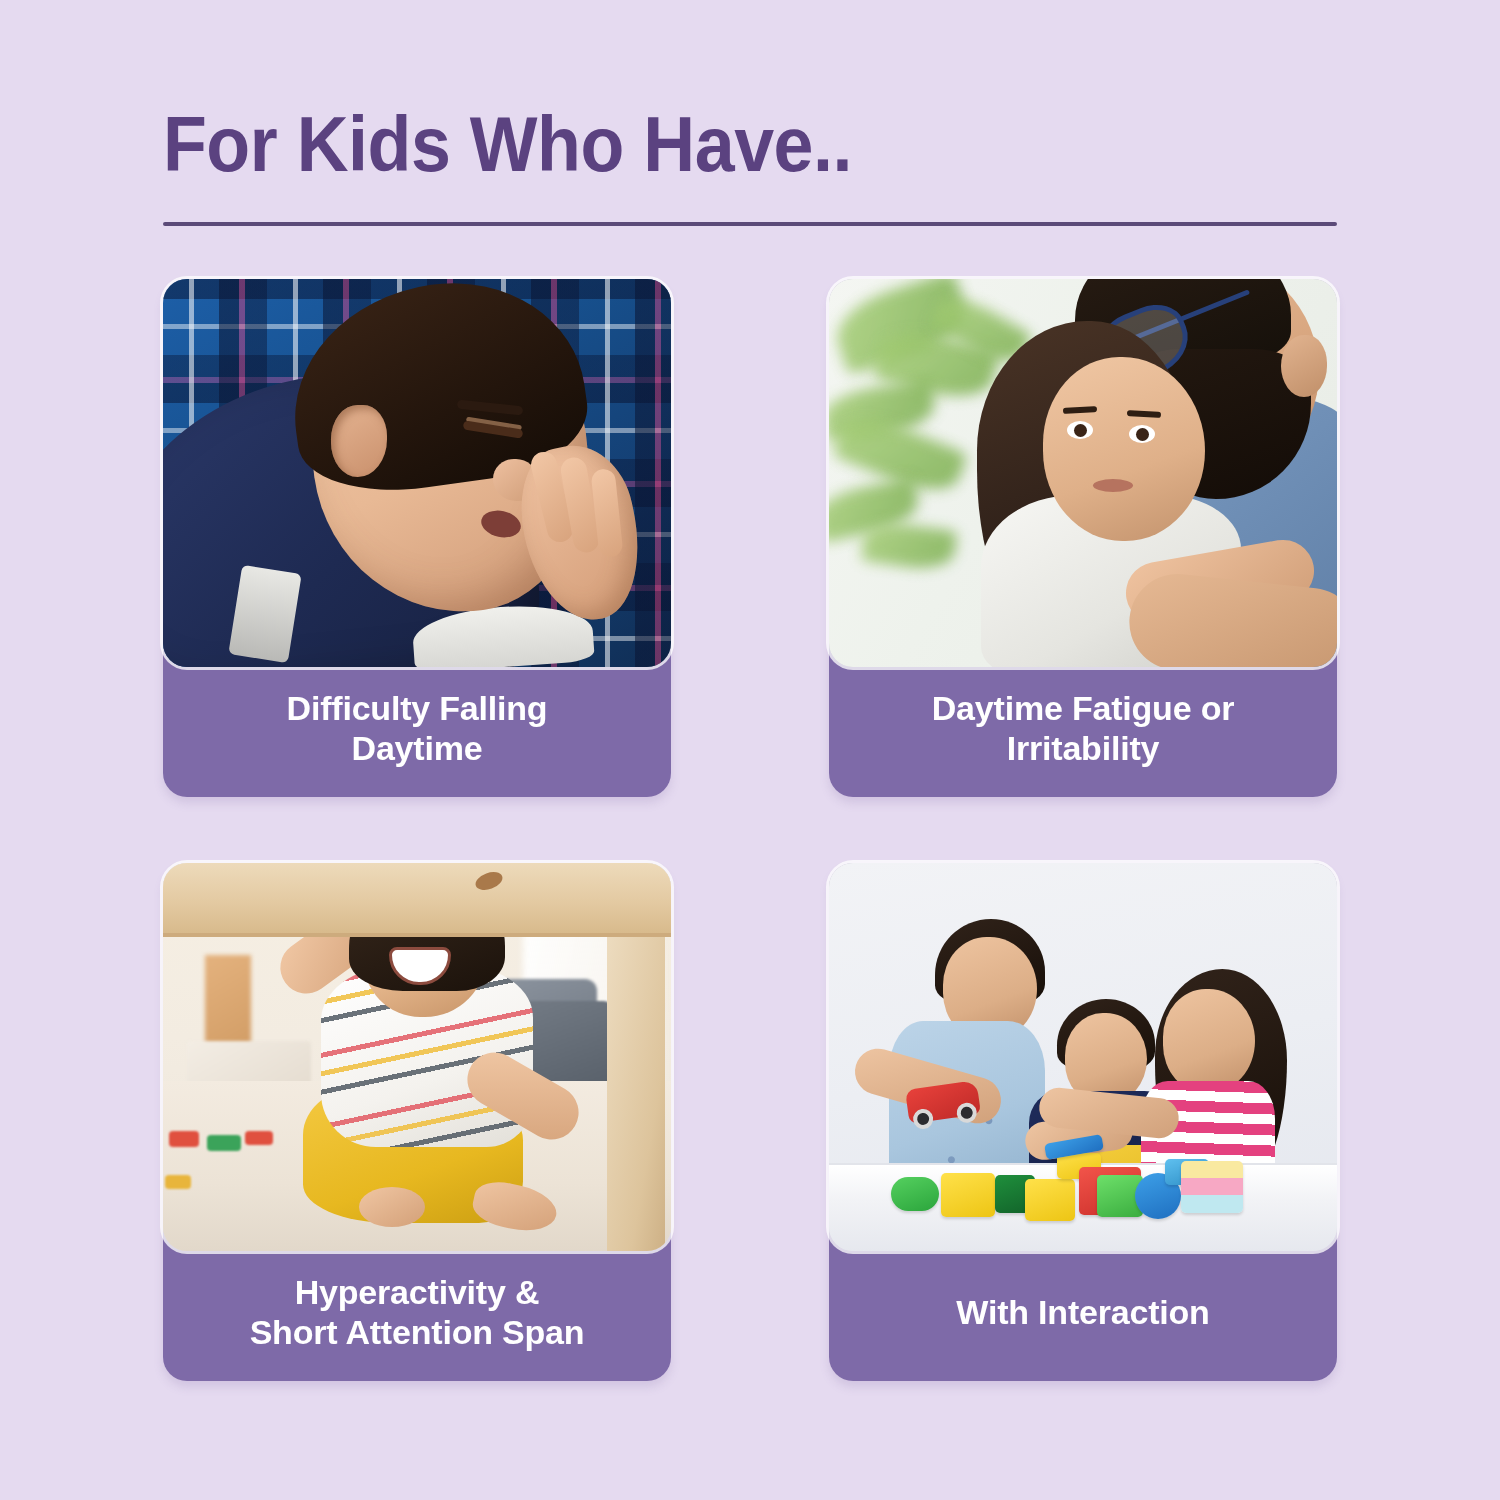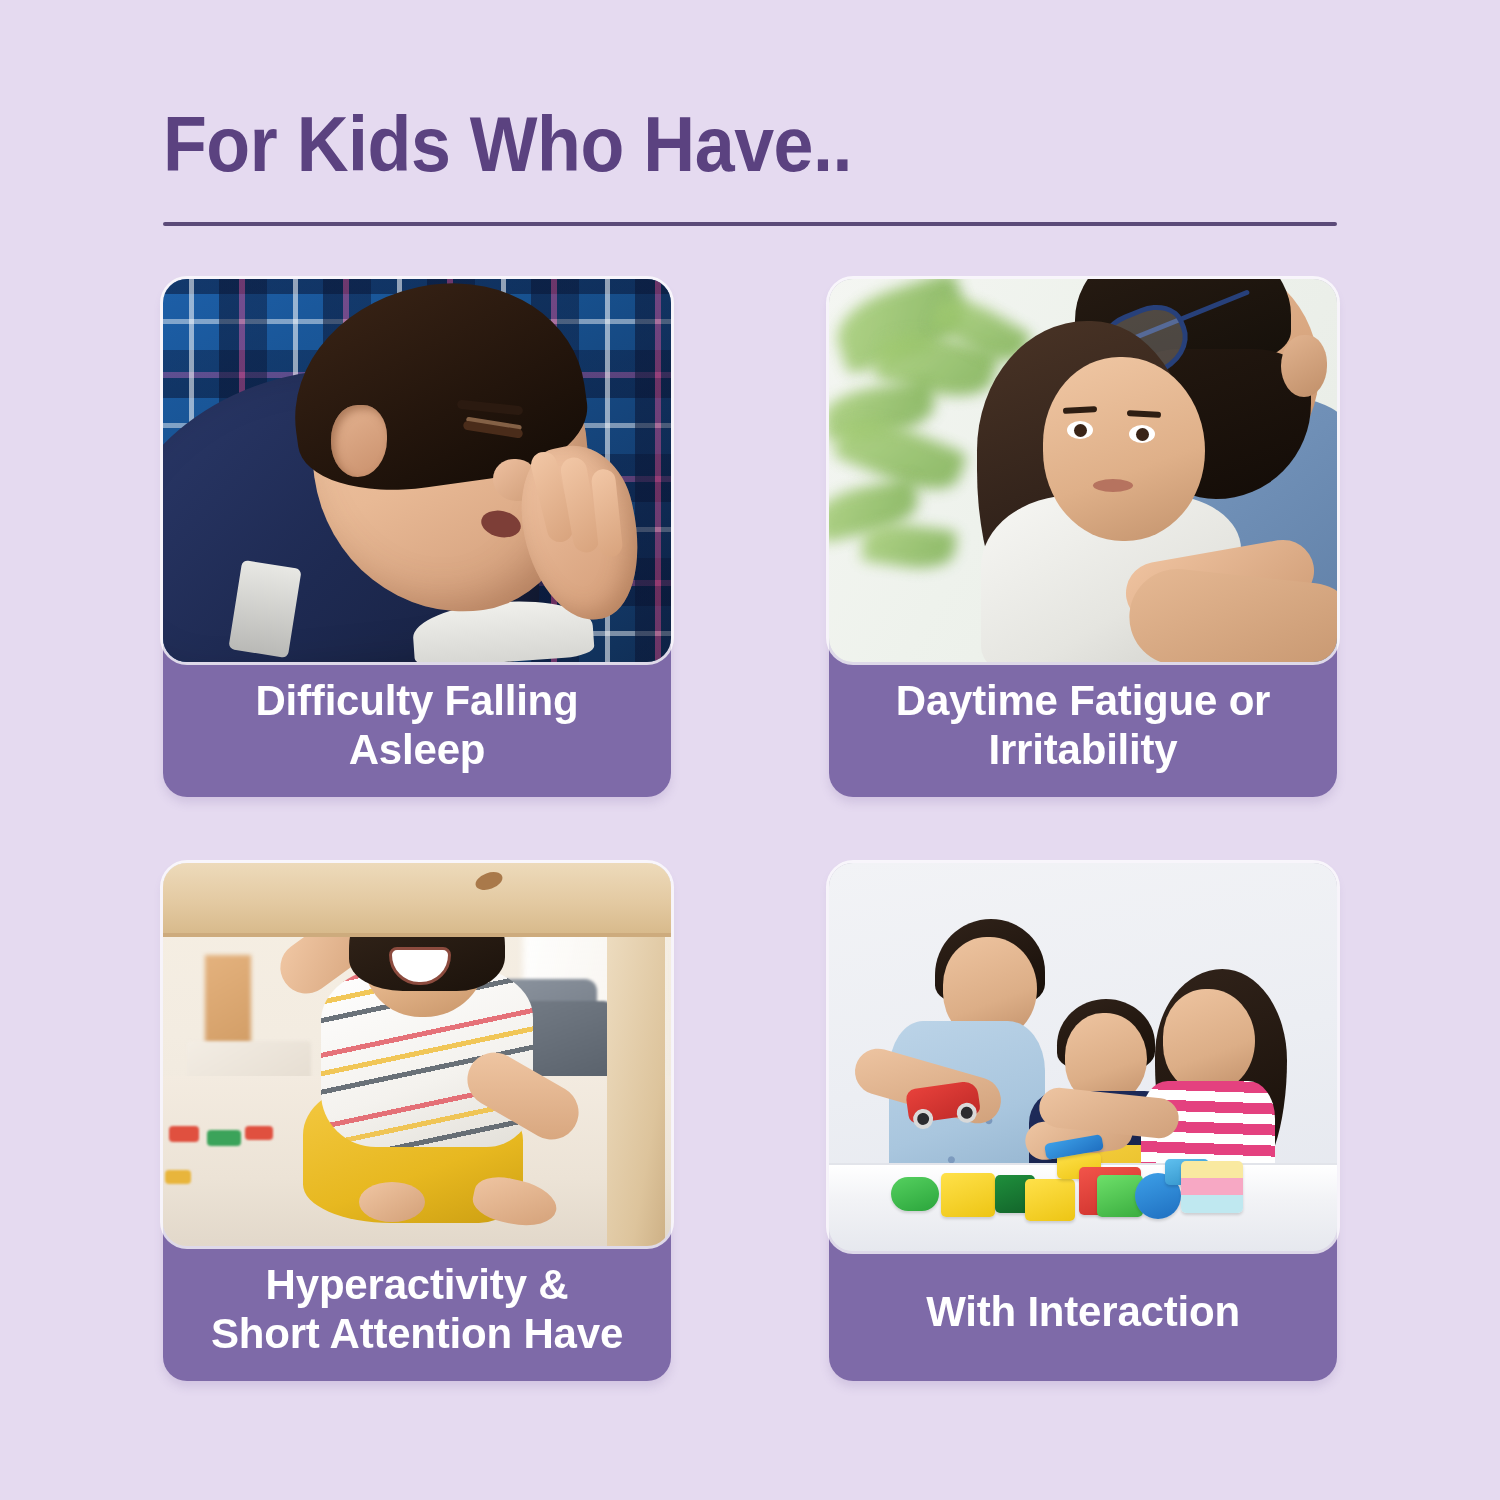--- a/index.html
+++ b/index.html
@@ -86,21 +86,21 @@
     inset: 0;
   }
 
   .card-caption {
     flex: 1;
     display: flex;
     align-items: center;
     justify-content: center;
     text-align: center;
     color: #ffffff;
-    font-size: 42px;
+    font-size: 34px;
     font-weight: bold;
     line-height: 1.18;
     padding: 14px 10px 22px 10px;
     letter-spacing: -0.2px;
   }
   .card-caption span { display: block; }
 
   
   .plaid {
     background:
@@ -693,21 +693,21 @@
         <div class="boy-nose"></div>
         <div class="boy-mouth"></div>
         <div class="boy-hand"></div>
         <div class="boy-finger boy-f1"></div>
         <div class="boy-finger boy-f2"></div>
         <div class="boy-finger boy-f3"></div>
       </div>
       <div class="card-caption">
         <div>
           <span>Difficulty Falling</span>
-          <span>Asleep</span>
+          <span>Daytime</span>
         </div>
       </div>
     </div>
 
     <div class="card">
       <div class="card-photo">
         <div class="scene p2-bg"></div>
         <div class="leaf l1"></div>
         <div class="leaf l2"></div>
         <div class="leaf l3"></div>
@@ -765,21 +765,21 @@
         <div class="kid-hair"></div>
         <div class="kid-eye k1"></div>
         <div class="kid-eye k2"></div>
         <div class="kid-mouth"></div>
         <div class="table-top"></div>
         <div class="table-knot"></div>
       </div>
       <div class="card-caption">
         <div>
           <span>Hyperactivity &amp;</span>
-          <span>Short Attention Have</span>
+          <span>Short Attention Span</span>
         </div>
       </div>
     </div>
 
     <div class="card">
       <div class="card-photo">
         <div class="scene p4-bg"></div>
         <div class="k4">
           <div class="hair b4-hair"></div>
           <div class="head b4-head"></div>

